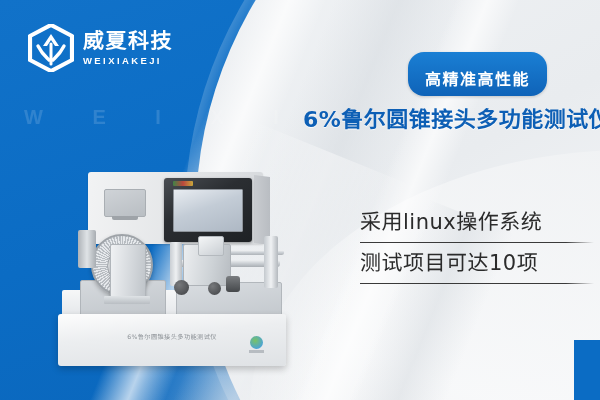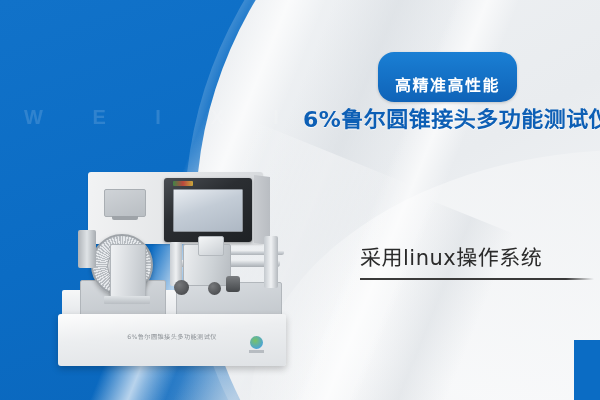--- a/index.html
+++ b/index.html
@@ -70,22 +70,22 @@
   .watermark{
     position:absolute;left:24px;top:106px;
     font-size:20px;font-weight:700;letter-spacing:22px;
     color:rgba(255,255,255,.14);
     white-space:nowrap;
     user-select:none;
   }
 
   
   .badge{
-    position:absolute;left:378px;top:52px;
-    padding:20px 17px 6px;
+    position:absolute;left:408px;top:52px;
+    padding:14px 17px 6px;
     background:linear-gradient(180deg,#1a7fd4 0%,#0f63b8 100%);
     border-radius:16px;
     color:#fff;font-size:16px;font-weight:700;letter-spacing:1.5px;
     font-family:Liberation Mono, monospace;
     box-shadow:0 1px 3px rgba(0,0,0,.18);
     white-space:nowrap;
   }
   .headline{
     position:absolute;left:303px;top:101px;
     font-size:22px;font-weight:700;letter-spacing:.5px;
@@ -96,21 +96,20 @@
   }
 
   
   .features{position:absolute;left:360px;top:202px;width:234px;}
   .feature{
     font-size:21px;color:#2b2b2b;font-weight:400;letter-spacing:.5px;
     font-family:"DejaVu Sans","Liberation Sans",sans-serif;
     padding:3px 0 7px;
     white-space:nowrap;
     text-align:left;
-    margin-top:36px;
   }
   .divider{height:1px;background:linear-gradient(90deg,#3a3a3a 0%,#3a3a3a 88%,rgba(58,58,58,0) 100%);}
 
   
   .machine{position:absolute;left:58px;top:172px;width:235px;height:195px;}
   .m-backpanel{
     position:absolute;left:30px;top:0;width:175px;height:72px;
     background:linear-gradient(100deg,#f2f3f4 0%,#e3e5e7 55%,#d6d9dc 100%);
     border-radius:3px 3px 0 0;
     box-shadow:0 1px 2px rgba(0,0,0,.12);
@@ -265,27 +264,41 @@
   <div class="edge-glow"></div>
   <div class="streak s1"></div>
   <div class="streak s2"></div>
   <div class="streak s3"></div>
   <div class="streak s4"></div>
   <div class="streak s5"></div>
   <div class="bottom-sliver"></div>
 
   <div class="watermark">W E I X I A K E J I</div>
 
+  <div class="logo">
+    <svg class="logo-mark" viewBox="0 0 46 48">
+      <path d="M23 1 L44 12 L44 36 L23 47 L2 36 L2 12 Z" fill="none" stroke="#ffffff" stroke-width="4.2" stroke-linejoin="round"></path>
+      <path d="M23 10 L31 22 L27 22 L23 16 L19 22 L15 22 Z" fill="#ffffff"></path>
+      <path d="M23 20 L23 40" stroke="#ffffff" stroke-width="3" stroke-linecap="round"></path>
+      <path d="M10 22 C14 30 18 33 21 36" fill="none" stroke="#ffffff" stroke-width="3.4" stroke-linecap="round"></path>
+      <path d="M36 22 C32 30 28 33 25 36" fill="none" stroke="#ffffff" stroke-width="3.4" stroke-linecap="round"></path>
+    </svg>
+    <span class="logo-text">
+      <span class="logo-cn">威夏科技</span>
+      <span class="logo-en">WEIXIAKEJI</span>
+    </span>
+  </div>
 
   <div class="badge">高精准高性能</div>
   <div class="headline">6%鲁尔圆锥接头多功能测试仪</div>
 
   <div class="features">
     <div class="feature">采用linux操作系统</div>
     <div class="divider"></div>
+    <div class="feature">测试项目可达10项</div>
     <div class="divider"></div>
   </div>
 
   <div class="machine">
     <div class="m-backpanel"></div>
     <div class="m-backpanel-side"></div>
     <div class="m-recess"></div>
 
     <div class="m-hmi">
       <div class="m-hmi-led"></div>

